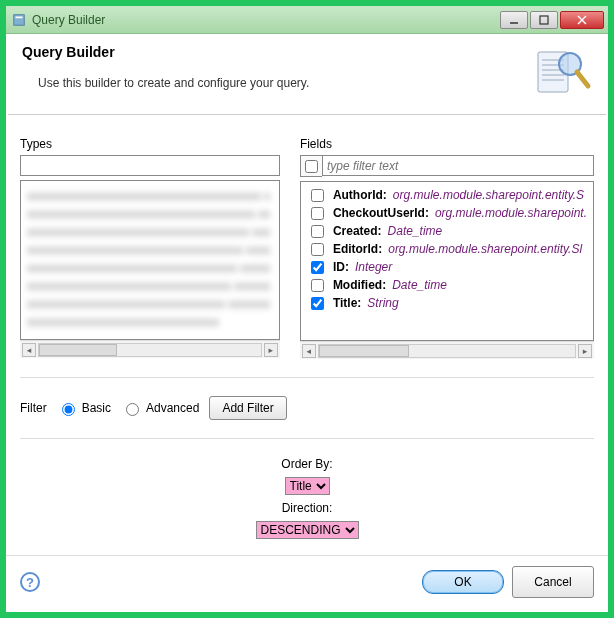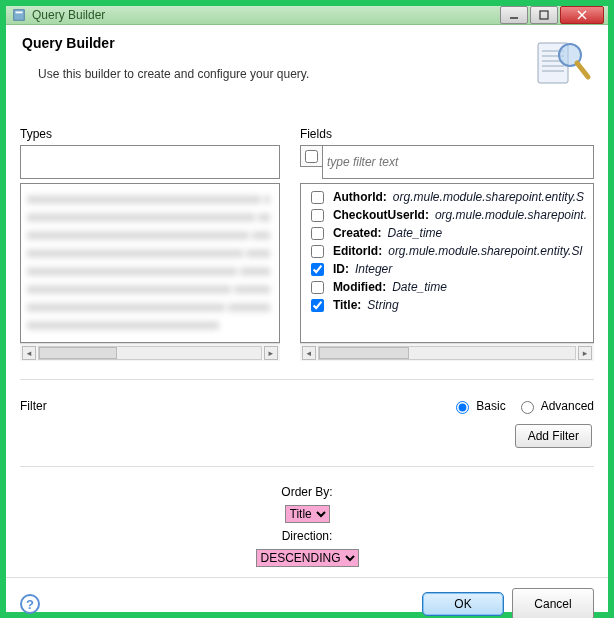--- a/index.html
+++ b/index.html
@@ -15,50 +15,50 @@
   .header { padding: 10px 16px 8px 16px; display:flex; align-items:flex-start; }
   .header-text { flex:1; }
   .header h1 { font-size:14px; font-weight:bold; margin:0 0 4px 0; color:#000; }
   .header p { margin:16px; color:#333; }
   .header-icon { width:60px; height:56px; }
   .hr { height:1px; background:#ccc; margin:0 2px; }
   .body { padding: 22px 14px 10px 14px; display:flex; flex-direction:column; gap:18px; flex:1; }
   .row2 { display:flex; gap:20px; }
   .col { flex:1; display:flex; flex-direction:column; }
   .lbl { margin-bottom:4px; color:#000; }
-  input.text { height:34px; border:1px solid #888; padding:2px 4px; background:#fff; width:100%; }
+  input.text { height:21px; border:1px solid #888; padding:2px 4px; background:#fff; width:100%; }
   .listbox { border:1px solid #888; background:#fff; height:160px; margin-top:4px; position:relative; overflow:auto; }
   .blurcontent { padding:6px; filter: blur(3px); color:#888; line-height:1.5; white-space:pre-wrap; word-break:break-all; user-select:none;}
   .filterrow { display:flex; gap:0; }
   .filterrow .chk { width:22px; height:22px; border:1px solid #888; display:flex; align-items:center; justify-content:center; border-right:none; background:#fafafa;}
   .filterrow input.text { flex:1; color:#555; font-style:italic;}
   .fieldslist { border:1px solid #888; background:#fff; height:160px; margin-top:4px; overflow:auto; padding:4px 0;}
   .fielditem { display:flex; align-items:center; height:18px; padding:0 6px; gap:6px; white-space:nowrap;}
   .fielditem input[type=checkbox]{ width:13px; height:13px; }
   .fielditem .fname { color:#000; font-weight:bold;text-align:right; }
-  .fielditem .ftype { color:#0f172a; font-style:italic; }
+  .fielditem .ftype { color:#701a75; font-style:italic; }
   .hscroll { display:flex; align-items:center; height:18px; border-top:1px solid #ddd; background:#f4f4f4; padding:0 2px; gap:2px;}
   .hscroll .arrow{ width:14px; height:14px; border:1px solid #bbb; background:#eee; display:flex; align-items:center; justify-content:center; font-size:9px; color:#666;}
   .hscroll .track{ flex:1; height:14px; border:1px solid #ccc; position:relative; background:#eee;}
   .hscroll .thumb{ position:absolute; top:0; left:0; width:35%; height:100%; background:#ddd; border:1px solid #bbb;}
   .section-hr { height:1px; background:#ddd; }
-  .filtersec { display:flex; flex-direction:column; gap:10px; }
+  .filtersec { display:flex; flex-direction:row; gap:10px; }
   .filterhead { display:flex; align-items:center; }
   .filterhead .lbl { flex:1; margin:0;}
   .radio { display:flex; align-items:center; gap:4px; margin-left:10px; color:#000;}
   .radio input { width:13px; height:13px;}
   .addfilter-row { display:flex; justify-content:flex-end; padding-right:2px;}
   button.std { height:24px; border:1px solid #888; background:linear-gradient(to bottom,#fefefe,#e6e6e6); border-radius:3px; padding:0 12px; cursor:pointer;}
   .orderby { display:flex; align-items:center; gap:6px;flex-direction:column; }
   .orderby label { white-space:nowrap; }
   select { height:22px; border:1px solid #888; background:#f9a8d4; }
   .footer { padding:10px 14px 14px 14px; display:flex; align-items:center; border-top:1px solid #ddd; }
   .help { width:20px; height:20px; border:2px solid #5a8fd6; border-radius:50%; display:flex; align-items:center; justify-content:center; color:#5a8fd6; font-weight:bold; cursor:pointer; font-size:13px;}
   .footer .sp { flex:1; }
-  button.primary { height:24px; width:82px; border:1px solid #2a7abf; background:linear-gradient(to bottom,#dff0ff,#b8ddf8); border-radius:5px; box-shadow:0 0 0 1px #7fc0f5 inset; }
+  button.primary { height:24px; width:82px; border:1px solid #2a7abf; background:linear-gradient(to bottom,#dff0ff,#b8ddf8); border-radius:11px; box-shadow:0 0 0 1px #7fc0f5 inset; }
   button.cancel { height:32px; width:82px; margin-left:8px;}
 </style>
 </head>
 <body>
 
 <div class="window">
 
   <div class="titlebar">
     <svg class="icon" viewBox="0 0 16 16">
         <rect x="2" y="2" width="12" height="12" fill="#7fb0d0" stroke="#4a7aa0"></rect>

